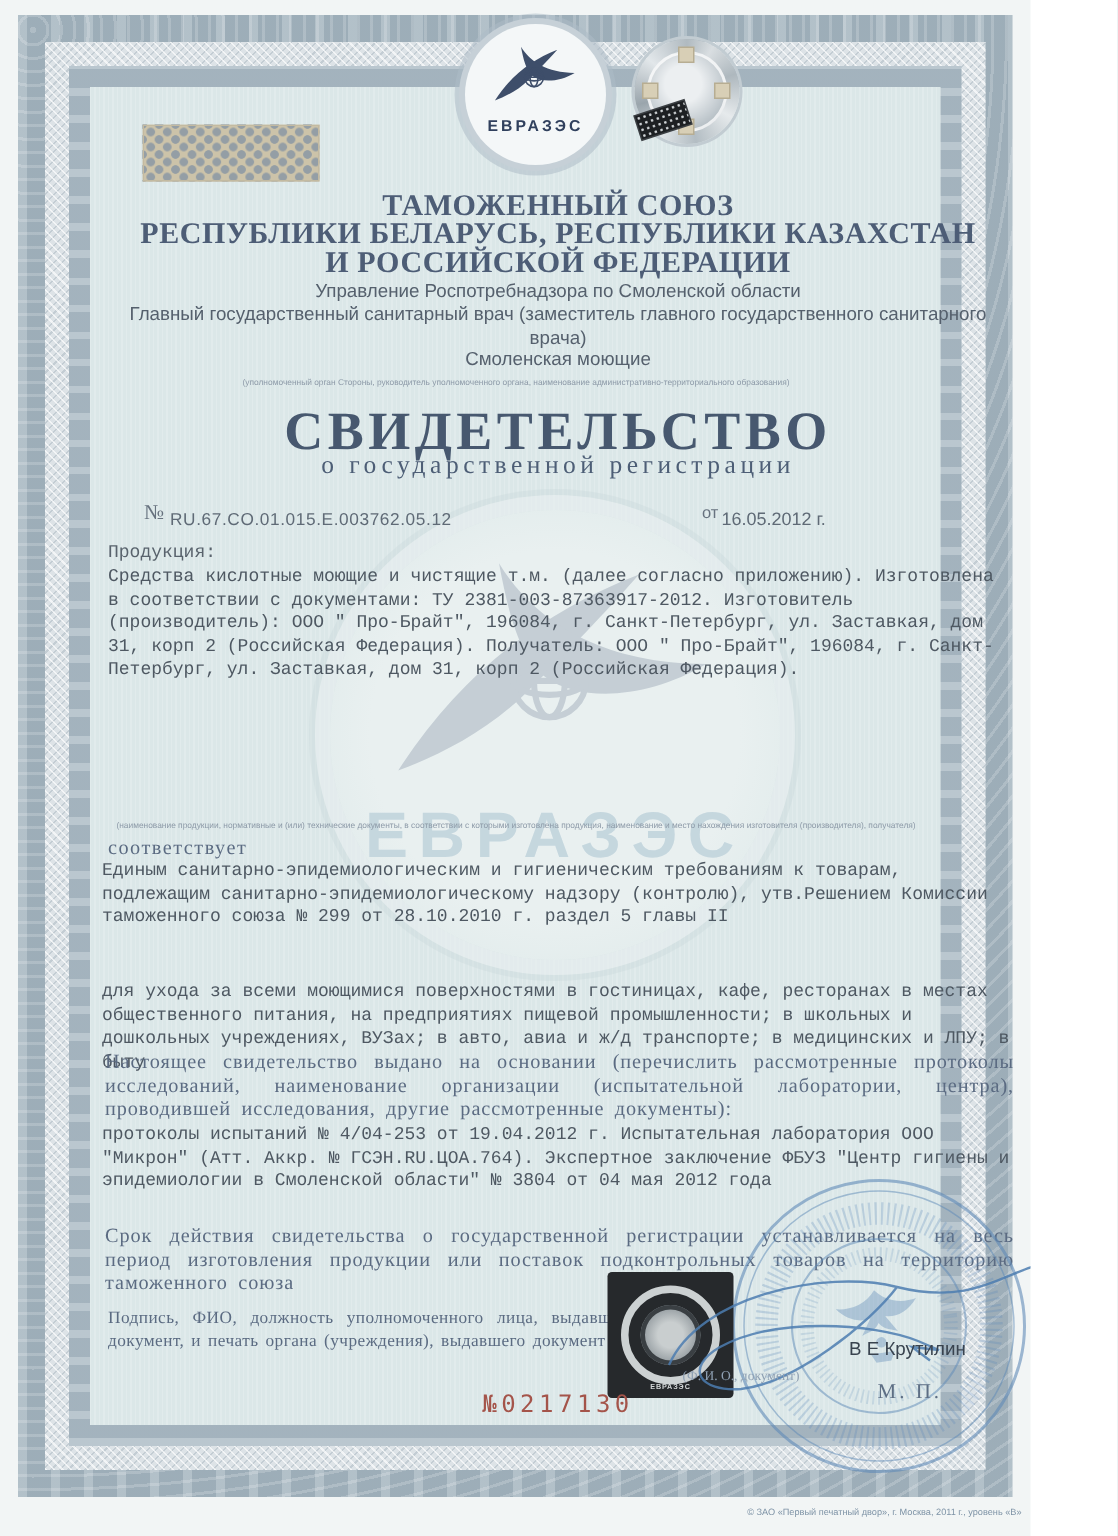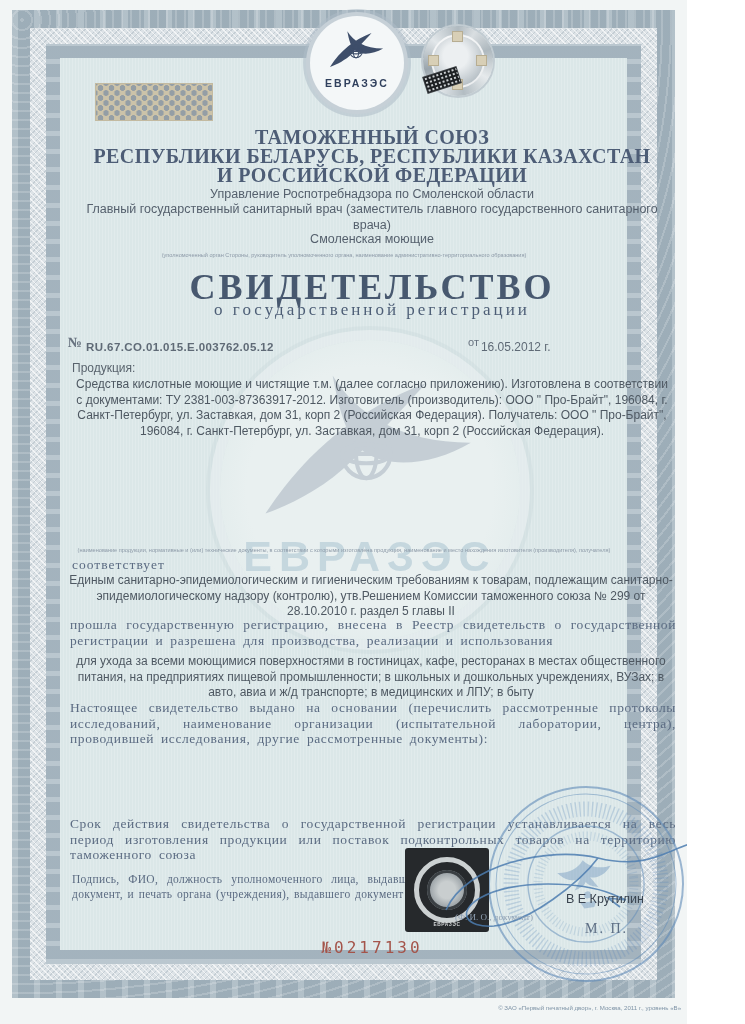--- a/index.html
+++ b/index.html
@@ -42,21 +42,21 @@
   .wm-label{display:block;margin-top:-8px;font-weight:bold;font-size:43px;letter-spacing:7px;color:#c4d6de;opacity:.95;}
   
   .abs{position:absolute;z-index:2;}
   .center{left:62px;width:620px;text-align:center;}
   .hdr-serif{font-family:"Liberation Serif",serif;font-weight:bold;font-size:20px;line-height:18.5px;color:#4d5d76;letter-spacing:.4px;}
   .hdr-sans{font-size:12.5px;line-height:15.5px;color:#55606d;}
   .micro{white-space:nowrap;font-size:9px;color:#8d9aa8;}
   .micro-center{left:50%;transform:translateX(-50%) scale(.62);}
   .title{font-family:"Liberation Serif",serif;font-weight:bold;font-size:36px;letter-spacing:3px;color:#47586f;}
   .subtitle{font-family:"Liberation Serif",serif;font-size:17px;letter-spacing:3px;color:#4d5e76;}
-  .sans-body{font-size:12px;line-height:15.5px;color:#4e5862;text-align:center;}
+  .sans-body{font-size:12px;line-height:15.5px;color:#4e5862;text-align:left;font-family:Liberation Mono, monospace;}
   .serif-body{font-family:"Liberation Serif",serif;font-size:13.5px;line-height:15.5px;color:#5b6b82;
               text-align:justify;letter-spacing:.6px;word-spacing:3px;}
   .num-sym{font-family:"Liberation Serif",serif;font-size:14px;color:#67727f;position:relative;top:-3px;}
   .num-val{font-size:11.5px;color:#5f6a76;letter-spacing:.4px;position:relative;top:1px;margin-left:4px;}
   .date-lbl{font-size:11px;color:#67727f;position:relative;top:-4px;}
   .date-val{font-size:12px;color:#5f6a76;position:relative;top:1px;margin-left:2px;}
   
   .holo-square{position:absolute;left:405px;top:848px;width:84px;height:84px;background:#26292c;border-radius:3px;z-index:4;
         background-image:radial-gradient(circle at 12% 12%, #6f767b 3px, rgba(0,0,0,0) 4px),
                          radial-gradient(circle at 88% 15%, #5d6468 3px, rgba(0,0,0,0) 4px),
@@ -67,21 +67,21 @@
         background:radial-gradient(circle,#c9cecf 0 30%,#8f979c 70%,#5a6166 100%);
         box-shadow:0 0 0 3px #3a3f43 inset;}
   .holo-label{position:absolute;left:0;right:0;bottom:3px;text-align:center;font-size:8px;transform:scale(.6);
         color:#d6d9da;letter-spacing:1px;font-weight:bold;}
   .stamp{position:absolute;left:480px;top:778px;width:212px;height:212px;z-index:3;opacity:.85;transform:rotate(-8deg);}
   .sig{position:absolute;left:432px;top:838px;width:270px;height:110px;z-index:5;}
   .sig-name{position:absolute;left:566px;top:892px;font-size:12.5px;color:#39434f;z-index:6;}
   .sig-caption{position:absolute;left:455px;top:912px;font-family:"Liberation Serif",serif;font-size:9px;color:#8fa0b3;z-index:6;}
   .mp{position:absolute;left:585px;top:921px;font-family:"Liberation Serif",serif;font-size:14px;letter-spacing:2px;color:#5d6e84;z-index:6;}
   .serial{position:absolute;left:62px;top:926px;width:620px;text-align:center;z-index:6;
-        font-family:"DejaVu Sans Mono",monospace;font-size:16px;letter-spacing:3px;color:#a4544a;margin-top:12px;}
+        font-family:"DejaVu Sans Mono",monospace;font-size:16px;letter-spacing:3px;color:#a4544a;}
   .footer{position:absolute;right:6px;top:1004px;font-size:8.5px;color:#7e93a6;white-space:nowrap;
         transform:scale(.72);transform-origin:100% 0;}
   .sign-instr{font-family:"Liberation Serif",serif;font-size:11.5px;line-height:15px;color:#5b6b82;
         text-align:justify;letter-spacing:.3px;word-spacing:1.5px;}
 </style>
 </head>
 <body>
 
 <div class="page">
 
@@ -131,36 +131,36 @@
   <div class="abs center hdr-serif" style="top:147px;">РЕСПУБЛИКИ БЕЛАРУСЬ, РЕСПУБЛИКИ КАЗАХСТАН</div>
   <div class="abs center hdr-serif" style="top:166px;">И РОССИЙСКОЙ ФЕДЕРАЦИИ</div>
   <div class="abs center hdr-sans" style="top:187px;">Управление Роспотребнадзора по Смоленской области</div>
   <div class="abs center hdr-sans" style="top:202px;left:72px;width:600px;">Главный государственный санитарный врач (заместитель главного государственного санитарного врача)</div>
   <div class="abs center hdr-sans" style="top:232px;">Смоленская моющие</div>
   <div class="abs micro micro-center" style="top:250px;">(уполномоченный орган Стороны, руководитель уполномоченного органа, наименование административно-территориального образования)</div>
 
   <div class="abs center title" style="top:266px;">СВИДЕТЕЛЬСТВО</div>
   <div class="abs center subtitle" style="top:300px;">о государственной регистрации</div>
 
-  <div class="abs" style="top:336px;left:68px;font-weight:bold;">
+  <div class="abs" style="top:336px;left:96px;">
     <span class="num-sym">№</span><span class="num-val">RU.67.CO.01.015.E.003762.05.12</span>
   </div>
   <div class="abs" style="top:336px;left:468px;">
     <span class="date-lbl">от</span><span class="date-val">16.05.2012 г.</span>
   </div>
 
   <div class="abs sans-body" style="top:361px;left:72px;color:#59636d;">Продукция:</div>
   <div class="abs sans-body" style="top:377px;left:72px;width:600px;">Средства кислотные моющие и чистящие т.м. (далее согласно приложению). Изготовлена в соответствии с документами: ТУ 2381-003-87363917-2012. Изготовитель (производитель): ООО " Про-Брайт", 196084, г. Санкт-Петербург, ул. Заставкая, дом 31, корп 2 (Российская Федерация). Получатель: ООО " Про-Брайт", 196084, г. Санкт-Петербург, ул. Заставкая, дом 31, корп 2 (Российская Федерация).</div>
   <div class="abs micro micro-center" style="top:545px;">(наименование продукции, нормативные и (или) технические документы, в соответствии с которыми изготовлена продукция, наименование и место нахождения изготовителя (производителя), получателя)</div>
 
   <div class="abs serif-body" style="top:557px;left:72px;letter-spacing:1px;">соответствует</div>
   <div class="abs sans-body" style="top:573px;left:68px;width:606px;">Единым санитарно-эпидемиологическим и гигиеническим требованиям к товарам, подлежащим санитарно-эпидемиологическому надзору (контролю), утв.Решением Комиссии таможенного союза № 299 от 28.10.2010 г. раздел 5 главы II</div>
-  <div class="abs serif-body" style="top:617px;left:70px;width:606px;">прошла государственную регистрацию, внесена в Реестр свидетельств о государственной регистрации и разрешена для производства, реализации и использования</div>
   <div class="abs sans-body" style="top:654px;left:68px;width:606px;">для ухода за всеми моющимися поверхностями в гостиницах, кафе, ресторанах в местах общественного питания, на предприятиях пищевой промышленности; в школьных и дошкольных учреждениях, ВУЗах; в авто, авиа и ж/д транспорте; в медицинских и ЛПУ; в быту</div>
   <div class="abs serif-body" style="top:700px;left:70px;width:606px;">Настоящее свидетельство выдано на основании (перечислить рассмотренные протоколы исследований, наименование организации (испытательной лаборатории, центра), проводившей исследования, другие рассмотренные документы):</div>
+  <div class="abs sans-body" style="top:749px;left:68px;width:606px;">протоколы испытаний № 4/04-253 от 19.04.2012 г. Испытательная лаборатория ООО "Микрон" (Атт. Аккр. № ГСЭН.RU.ЦОА.764). Экспертное заключение ФБУЗ "Центр гигиены и эпидемиологии в Смоленской области" № 3804 от 04 мая 2012 года</div>
   <div class="abs serif-body" style="top:816px;left:70px;width:606px;">Срок действия свидетельства о государственной регистрации устанавливается на весь период изготовления продукции или поставок подконтрольных товаров на территорию таможенного союза</div>
 
   <div class="abs sign-instr" style="top:872px;left:72px;width:352px;">Подпись, ФИО, должность уполномоченного лица, выдавшего документ, и печать органа (учреждения), выдавшего документ</div>
 
   <div class="holo-square">
     <span class="ring"></span>
     <span class="core"></span>
     <span class="holo-label">ЕВРАЗЭС</span>
   </div>
 

